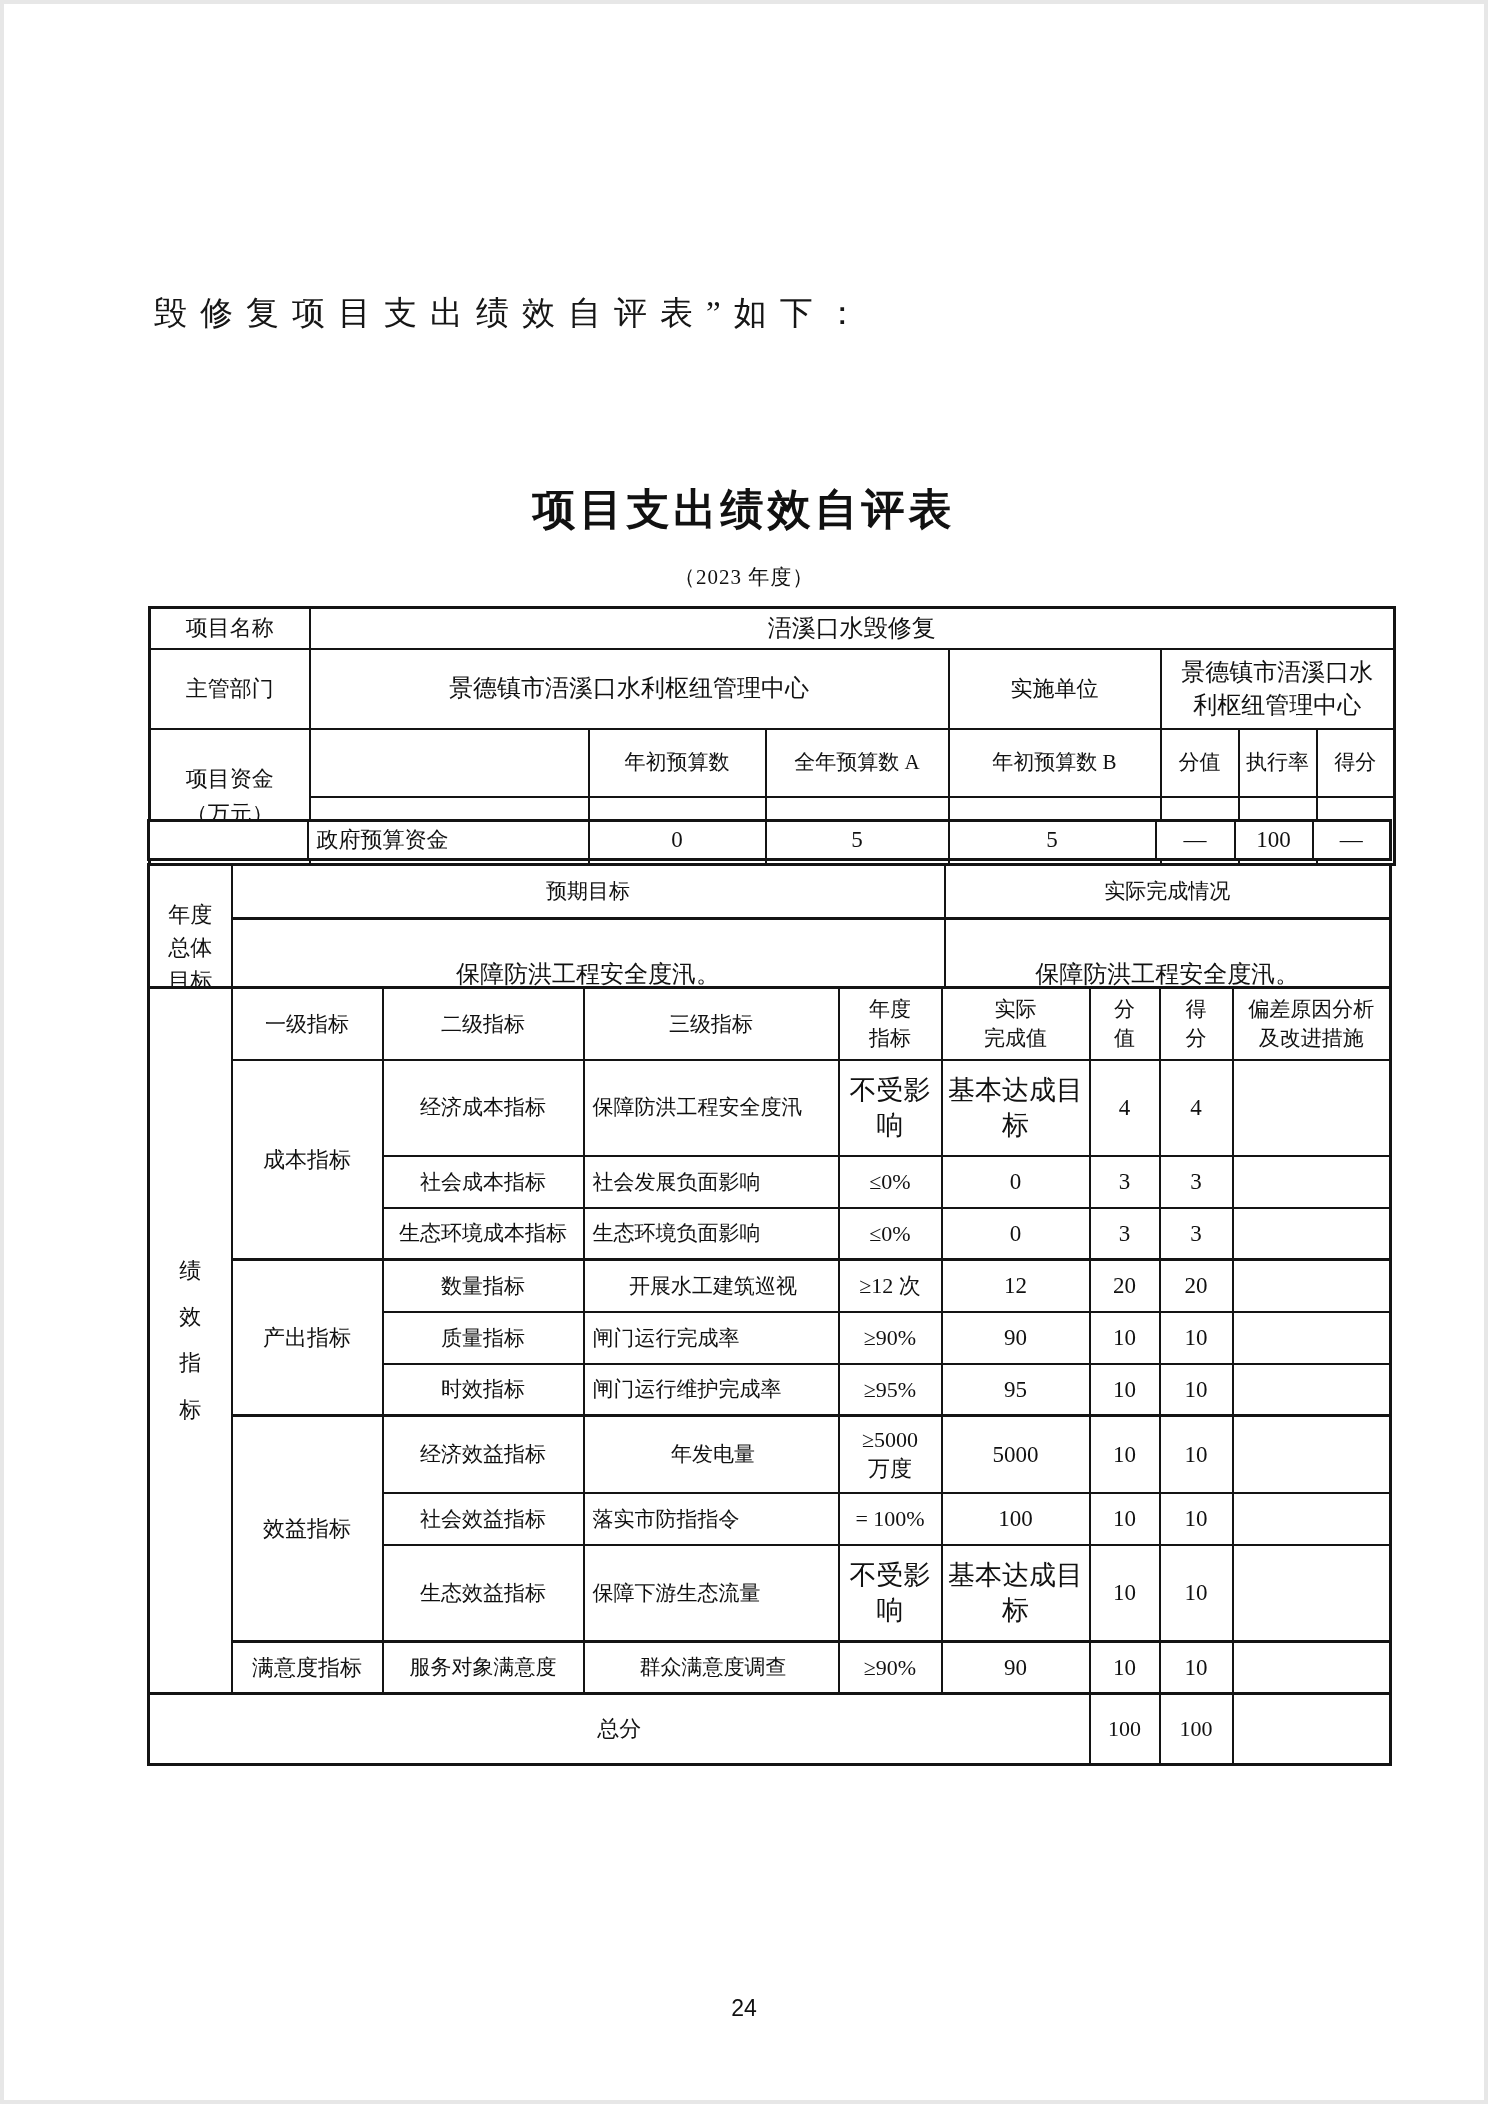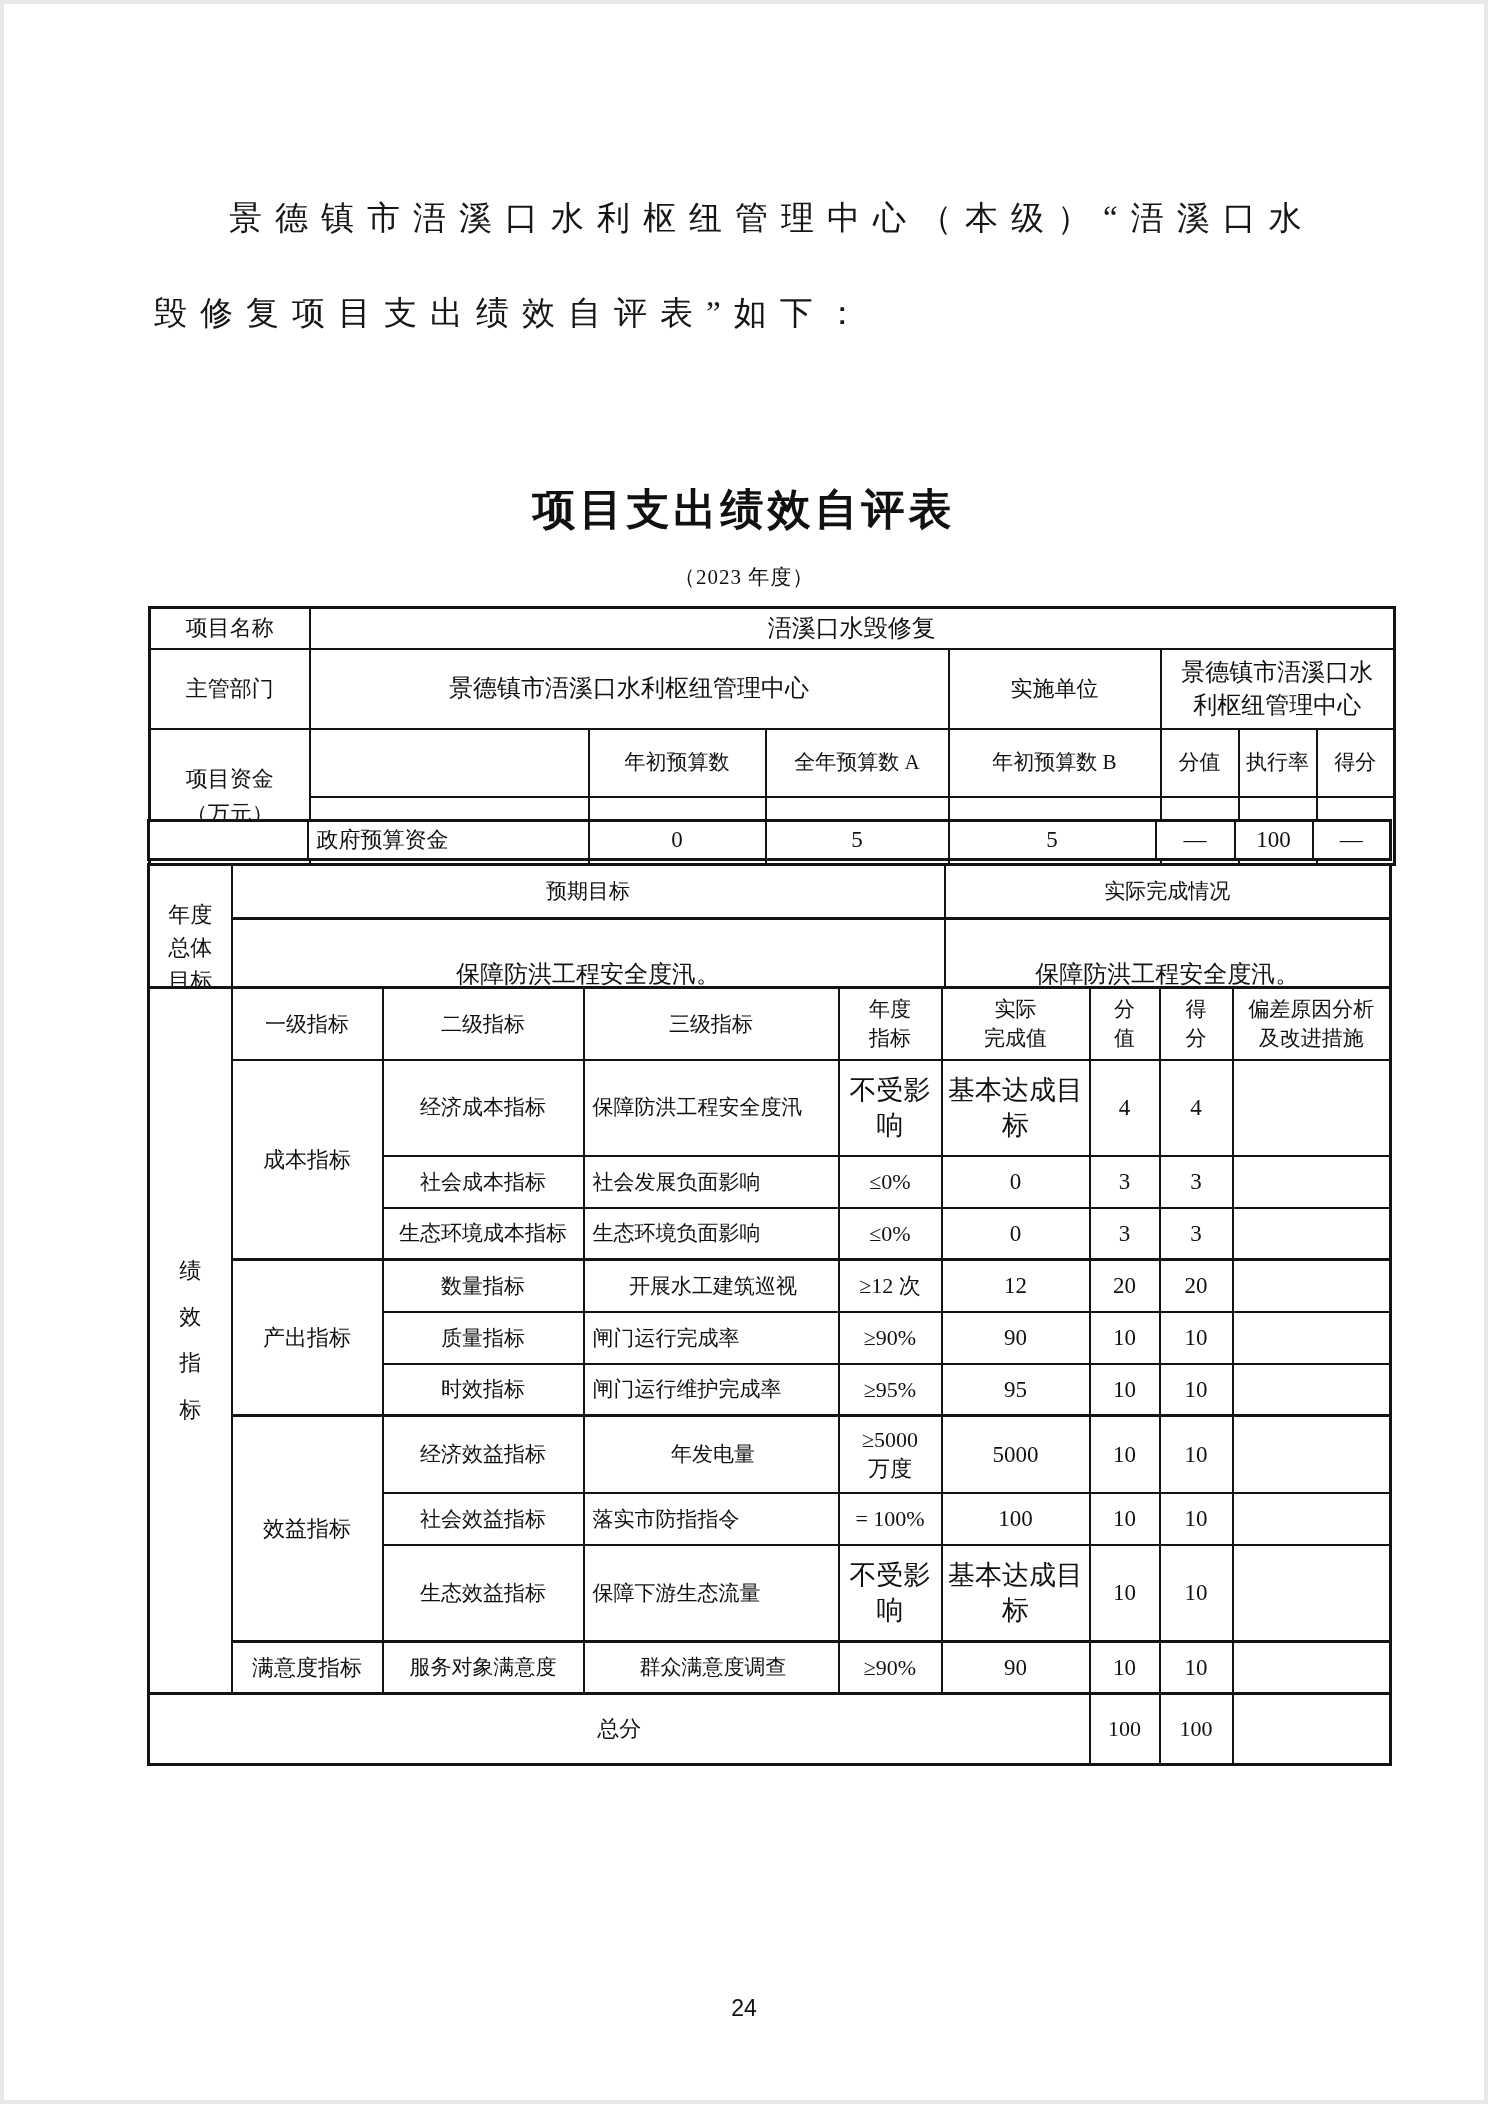--- a/index.html
+++ b/index.html
@@ -77,21 +77,20 @@
     text-align:center;
     font-family:"Liberation Sans","DejaVu Sans",sans-serif;
     font-size:23px;
   }
 </style>
 </head>
 <body>
 
 <div class="page">
 
-  <div class="intro intro1">景德镇市浯溪口水利枢纽管理中心（本级）“浯溪口水</div>
   <div class="intro intro2">毁修复项目支出绩效自评表”如下：</div>
 
   <div class="doc-title">项目支出绩效自评表</div>
   <div class="doc-subtitle">（2023 年度）</div>
 
   <table class="tableA">
     <colgroup>
       <col style="width:160px">
         <col style="width:279px">
         <col style="width:177px">

